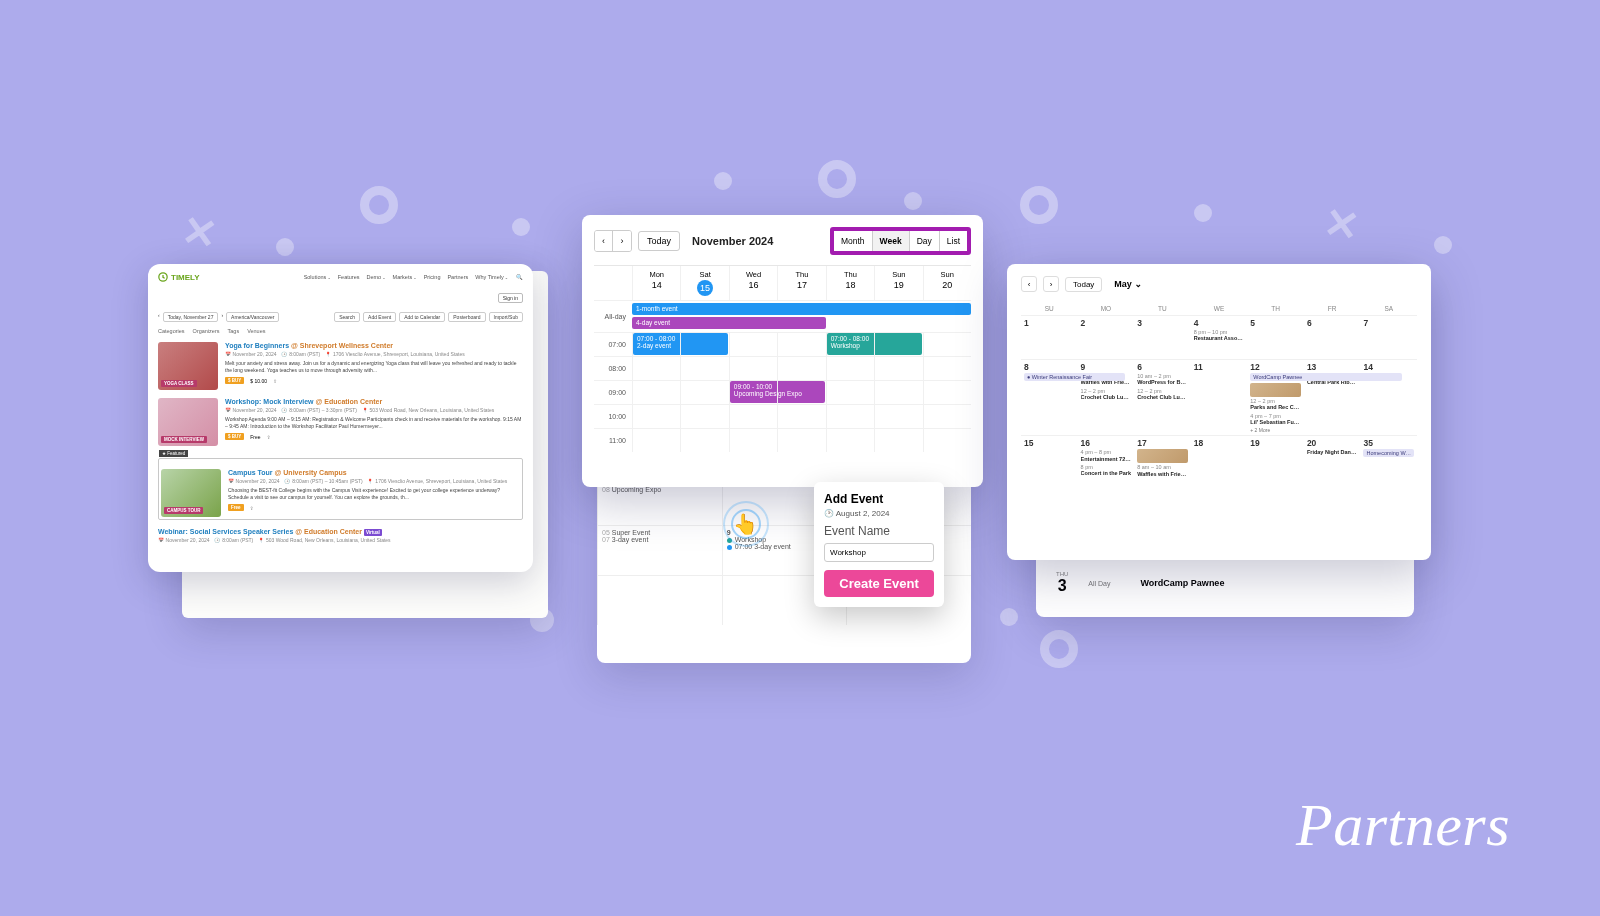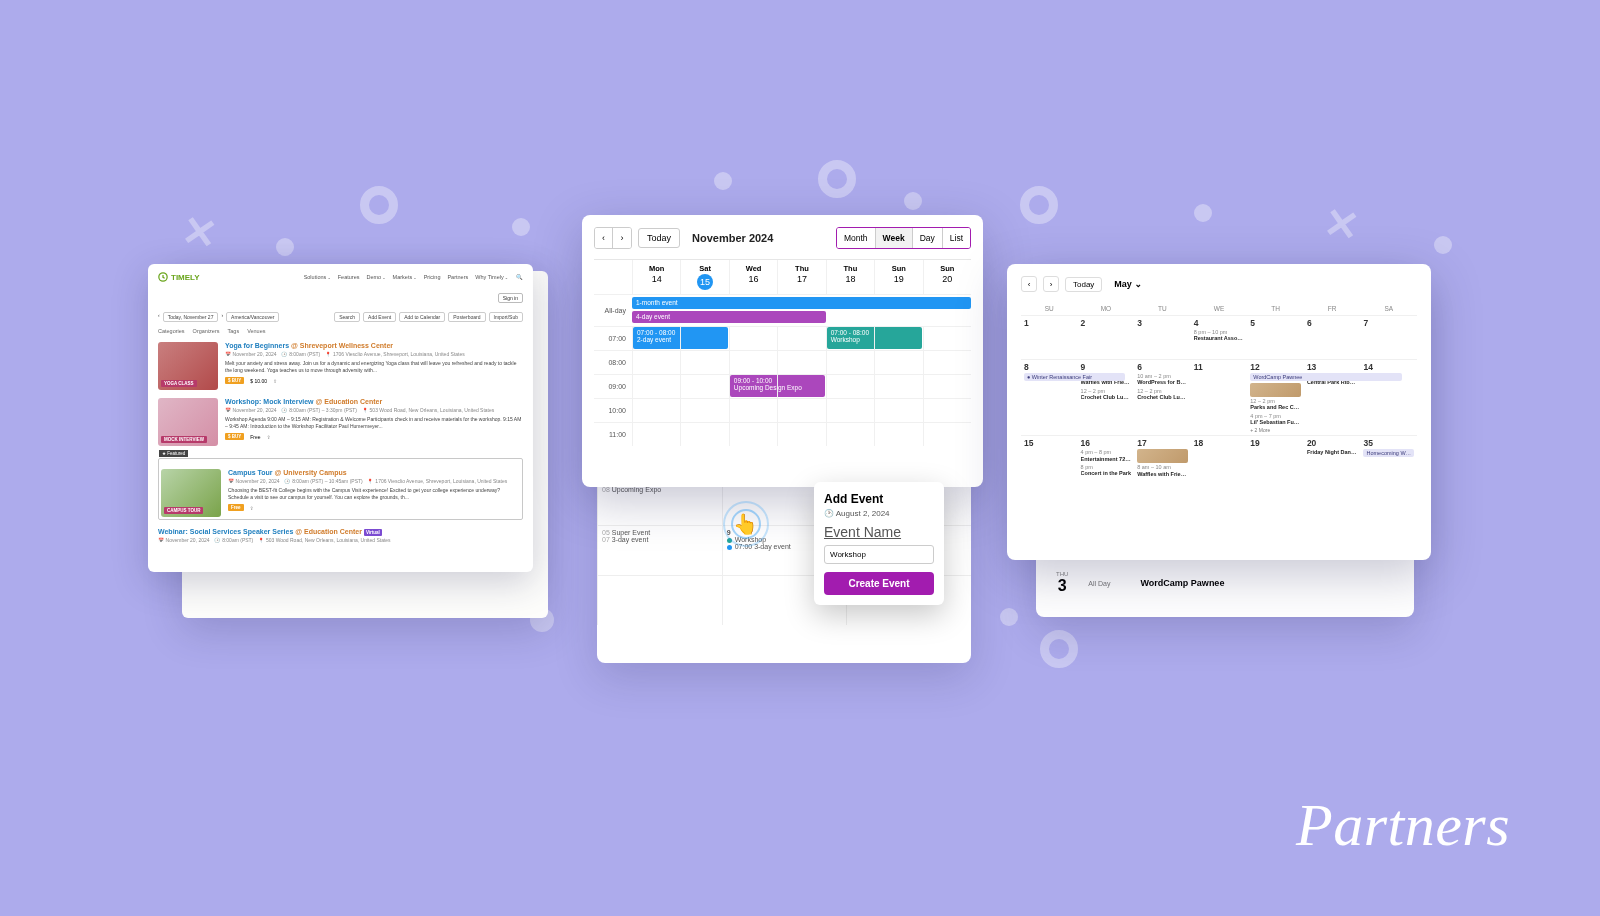--- a/index.html
+++ b/index.html
@@ -5,21 +5,21 @@
 * { box-sizing: border-box; margin: 0; padding: 0; }
 body { width: 1600px; height: 916px; background: #adabec; font-family: -apple-system, BlinkMacSystemFont, "Segoe UI", Arial, sans-serif; position: relative; overflow: hidden; }
 
 
 .deco-x { position: absolute; font-size: 42px; font-weight: 900; color: rgba(255,255,255,0.35); transform: rotate(10deg); }
 .deco-o { position: absolute; width: 38px; height: 38px; border: 9px solid rgba(255,255,255,0.35); border-radius: 50%; }
 .deco-dot { position: absolute; width: 18px; height: 18px; background: rgba(255,255,255,0.35); border-radius: 50%; }
 
 
 .panel1-back { position: absolute; left: 182px; top: 271px; width: 366px; height: 347px; background: #fdfdfb; border-radius: 6px; box-shadow: 0 12px 40px rgba(30,30,80,0.2); }
-.panel1-front { position: absolute; left: 148px; top: 264px; width: 385px; height: 308px; background: #fff; border-radius: 6px; box-shadow: 0 10px 36px rgba(30,30,80,0.22); padding: 8px 10px; overflow: hidden; }
+.panel1-front { position: absolute; left: 148px; top: 264px; width: 385px; height: 308px; background: #fff; border-radius: 12px; box-shadow: 0 10px 36px rgba(30,30,80,0.22); padding: 8px 10px; overflow: hidden; }
 
 .p1-topbar { display: flex; align-items: center; justify-content: space-between; font-size: 5.5px; }
 .p1-logo { display: flex; align-items: center; gap: 3px; font-size: 8px; font-weight: 700; color: #6aa51c; }
 .p1-logo svg { width: 10px; height: 10px; }
 .p1-nav { display: flex; gap: 7px; color: #555; font-size: 5.5px; }
 .p1-nav span::after { content: " ⌄"; font-size: 4px; }
 .p1-nav span.nochev::after { content: ""; }
 .p1-signin { border: 0.5px solid #bbb; border-radius: 2px; padding: 1px 4px; font-size: 5px; color: #333; }
 
 .p1-toolbar { display: flex; justify-content: space-between; margin-top: 8px; font-size: 5px; color: #444; flex-wrap: wrap; gap: 2px; }
@@ -46,52 +46,52 @@
 .panel2-back { position: absolute; left: 597px; top: 277px; width: 374px; height: 386px; background: #fff; border-radius: 8px; box-shadow: 0 14px 44px rgba(30,30,80,0.18); padding: 10px; }
 .panel2-front { position: absolute; left: 582px; top: 215px; width: 401px; height: 272px; background: #fff; border-radius: 8px; box-shadow: 0 14px 48px rgba(30,30,80,0.26); padding: 12px; }
 
 .p2-toolbar { display: flex; align-items: center; justify-content: space-between; }
 .p2-tl-l { display: flex; align-items: center; gap: 6px; }
 .p2-nav { display: flex; border: 1px solid #ccc; border-radius: 3px; overflow: hidden; }
 .p2-nav button { width: 18px; height: 20px; border: none; background: #fff; font-size: 9px; cursor: pointer; }
 .p2-nav button:first-child { border-right: 1px solid #ccc; }
 .p2-today { border: 1px solid #ccc; background: #fff; border-radius: 3px; height: 20px; padding: 0 8px; font-size: 9px; cursor: pointer; }
 .p2-title { font-size: 11px; font-weight: 600; color: #222; margin-left: 6px; }
-.p2-views { display: flex; border: 1px solid #a21caf; border-radius: 3px; overflow: hidden; align-items: flex-end; }
+.p2-views { display: flex; border: 4px solid #a21caf; border-radius: 3px; overflow: hidden; align-items: flex-end; }
 .p2-views button { border: none; background: #fff; height: 20px; padding: 0 7px; font-size: 8.5px; cursor: pointer; border-left: 1px solid #ccc; }
 .p2-views button:first-child { border-left: none; }
 .p2-views button.active { background: #f2f2f2; font-weight: 600; }
 
 .p2-grid { margin-top: 10px; border-top: 1px solid #e6e6e6; }
 .p2-head { display: flex; }
 .p2-axis { width: 38px; font-size: 7px; color: #555; display: flex; align-items: center; justify-content: flex-end; padding-right: 6px; }
 .p2-day { flex: 1; text-align: center; padding: 4px 0; font-size: 7.5px; border-left: 1px solid #f0f0f0; }
-.p2-day .dow { display: block; font-weight: 700; }
+.p2-day .dow { display: block; font-weight: 400; }
 .p2-day .num { display: block; font-size: 9px; margin-top: 1px; }
 .p2-day.today .num { display: inline-block; background: #2196f3; color: #fff; border-radius: 50%; width: 16px; height: 16px; line-height: 16px; }
 .p2-row { display: flex; height: 24px; border-top: 1px solid #f0f0f0; }
 .p2-row.allday { height: 32px; }
 .p2-cell { flex: 1; border-left: 1px solid #f0f0f0; position: relative; }
 .p2-allday-lanes { flex: 1; position: relative; }
 .p2-evt { position: absolute; border-radius: 2px; color: #fff; font-size: 6.5px; padding: 2px 4px; line-height: 1.1; overflow: hidden; }
 .evt-blue { background: #2196f3; }
 .evt-green { background: #26a69a; }
 .evt-purple { background: #ab47bc; }
 
 
 .p2b-grid-faux { position: absolute; left: 0; right: 0; top: 198px; bottom: 0; font-size: 7px; color: #555; }
 .p2b-row { display: flex; height: 50px; }
 .p2b-cell { flex:1; border-top: 1px solid #eee; border-left: 1px solid #eee; padding: 3px 4px; }
 .p2b-dot { display: inline-block; width: 5px; height: 5px; border-radius: 50%; margin-right: 3px; vertical-align: middle; }
 .p2b-modal { position: absolute; left: 814px; top: 482px; width: 130px; background: #fff; border-radius: 6px; box-shadow: 0 10px 30px rgba(0,0,0,0.22); padding: 10px; }
 .p2b-modal h4 { font-size: 12px; font-weight: 700; margin-bottom: 3px; }
 .p2b-modal .date { font-size: 8px; color: #555; margin-bottom: 6px; }
-.p2b-modal label { font-size: 14px; color: #555; display: block; margin-bottom: 3px; text-decoration: underline; }
+.p2b-modal label { font-size: 12px; color: #555; display: block; margin-bottom: 3px; }
 .p2b-modal input { width: 100%; border: 1px solid #ccc; border-radius: 3px; padding: 4px 5px; font-size: 8px; }
-.p2b-modal button { width: 100%; margin-top: 8px; background: #a21caf; color: #fff; border: none; border-radius: 4px; padding: 6px 0; font-size: 10px; font-weight: 600; cursor: pointer; }
+.p2b-modal button { width: 100%; margin-top: 8px; background: #ec4899; color: #fff; border: none; border-radius: 4px; padding: 6px 0; font-size: 13px; font-weight: 600; cursor: pointer; }
 .pointer-anim { position: absolute; left: 716px; top: 494px; width: 60px; height: 60px; display:flex; align-items:center; justify-content:center;}
 .pointer-anim .ring { position:absolute; border: 2px solid #2196f3; border-radius: 50%; opacity: 0.4;}
 .pointer-anim .ring.r1 { width: 30px; height: 30px;}
 .pointer-anim .ring.r2 { width: 46px; height: 46px; opacity:0.25;}
 .pointer-anim .hand { font-size: 20px; z-index:2;}
 
 
 .panel3-back { position: absolute; left: 1036px; top: 277px; width: 378px; height: 340px; background: #fff; border-radius: 8px; box-shadow: 0 14px 42px rgba(30,30,80,0.18); padding: 10px; }
 .panel3-front { position: absolute; left: 1007px; top: 264px; width: 424px; height: 296px; background: #fff; border-radius: 8px; box-shadow: 0 14px 50px rgba(30,30,80,0.26); padding: 12px 14px; }
 

